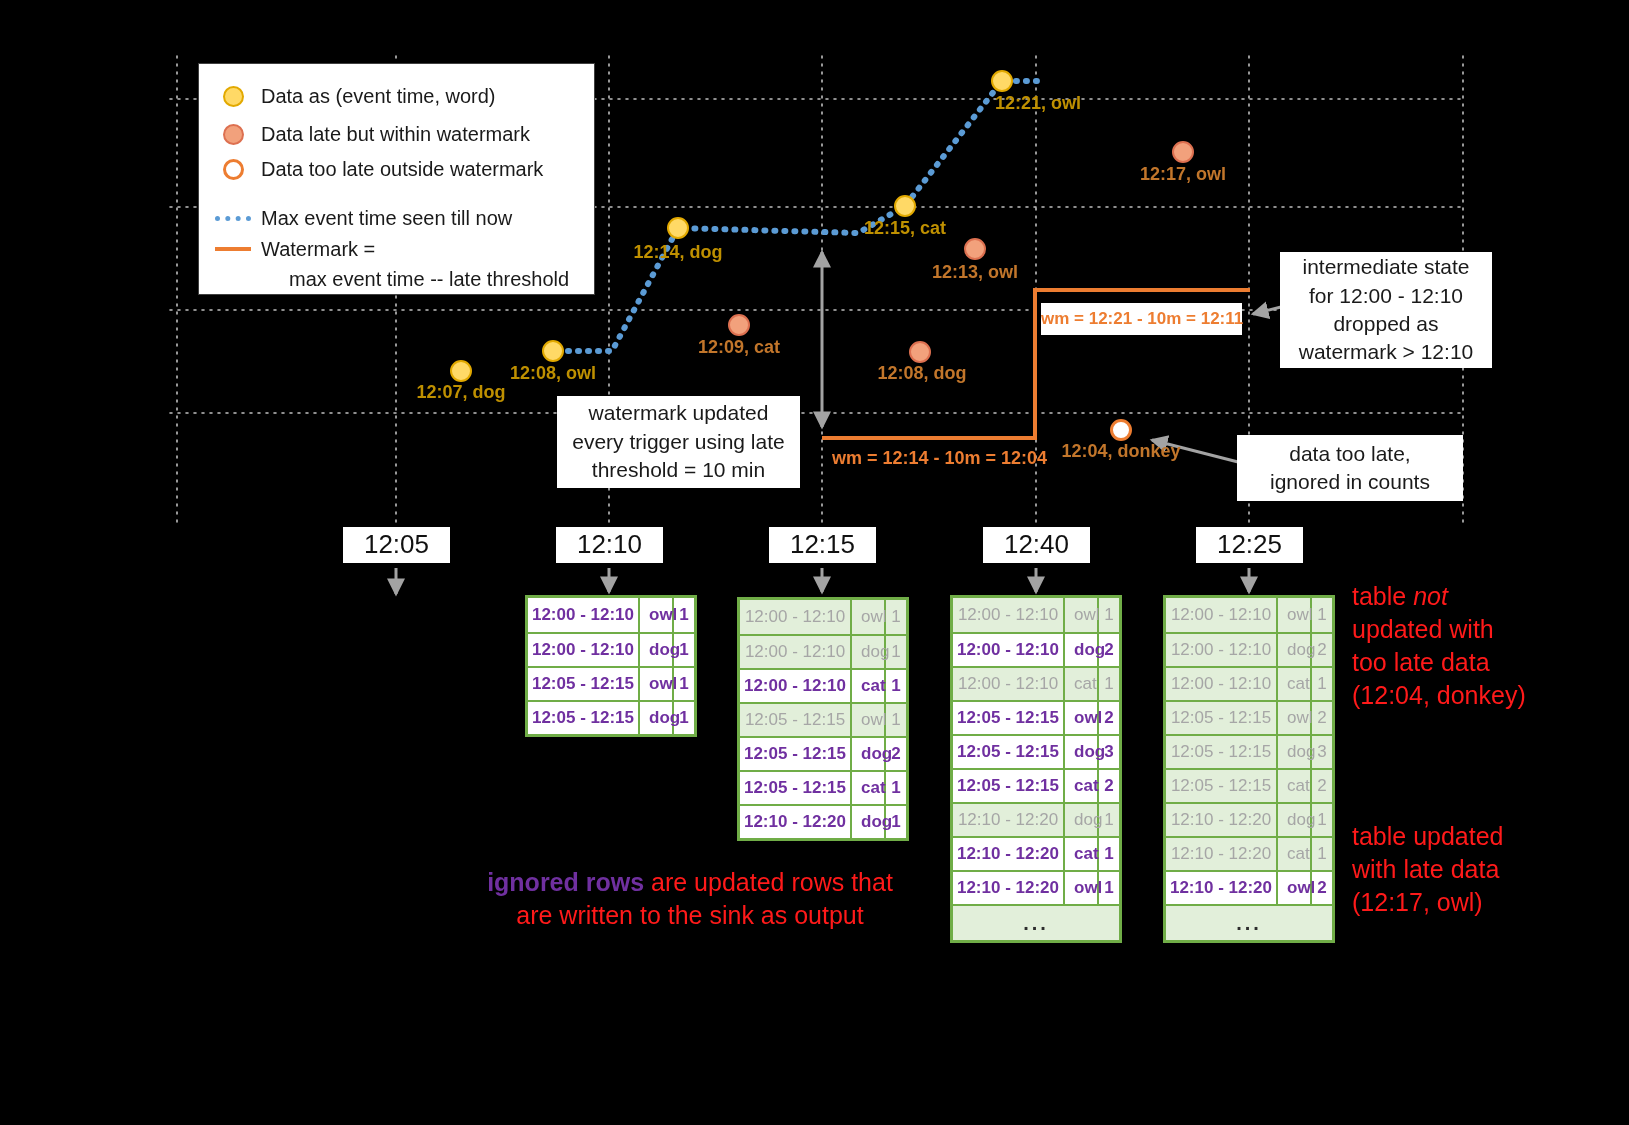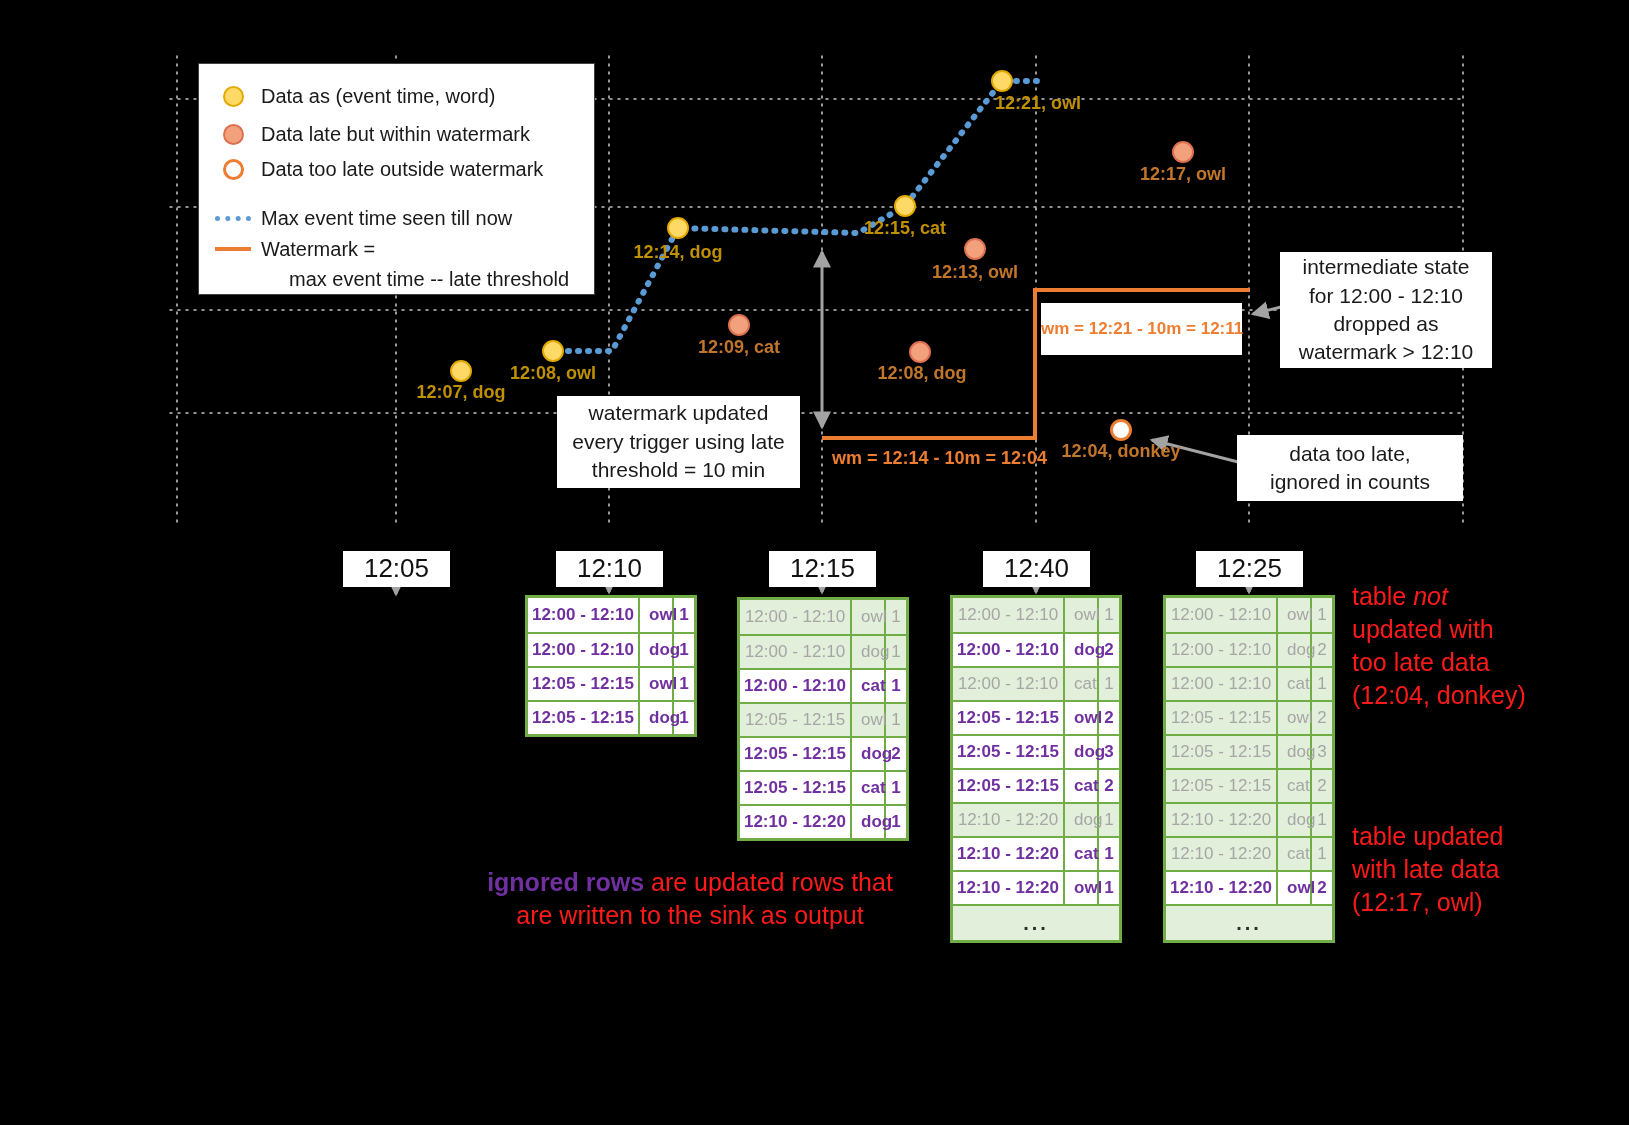--- a/index.html
+++ b/index.html
@@ -22,41 +22,41 @@
   .pt { position:absolute; width:22px; height:22px; margin:-11px 0 0 -11px; border-radius:50%; }
   .pt.on-time { background:var(--on-time-fill); border:2px solid var(--on-time-stroke); }
   .pt.late { background:var(--late-fill); border:2px solid var(--late-stroke); }
   .pt.too-late { background:var(--too-late-fill,#fff); border:3px solid var(--watermark-line); }
   .pt-label { position:absolute; transform:translate(-50%,-50%); font-size:18px; font-weight:700; white-space:nowrap; }
   .lbl-on-time { color:var(--label-on-time,#BF9000); }
   .lbl-late, .lbl-too-late { color:var(--label-late,#C2762B); }
 
   
   .wm-label { position:absolute; color:var(--watermark-line); font-weight:700; font-size:18px; white-space:nowrap; }
-  .wm-label.boxed { background:#fff; font-size:17px; text-align:center; padding:16px 0; }
+  .wm-label.boxed { background:#fff; font-size:17px; text-align:center; padding:6px 0; }
 
   
   .legend { position:absolute; left:198px; top:63px; width:397px; height:232px; background:#fff; border:1px solid #404040; color:#1a1a1a; }
   .lrow { position:absolute; left:14px; display:flex; align-items:center; height:26px; }
   .licon { width:40px; display:flex; align-items:center; justify-content:center; margin-right:8px; flex:none; }
   .ltext { font-size:20px; color:#1a1a1a; white-space:nowrap; }
   .dot { width:21px; height:21px; border-radius:50%; }
   .dot.d-on-time { background:var(--on-time-fill); border:2px solid var(--on-time-stroke); }
   .dot.d-late { background:var(--late-fill); border:2px solid var(--late-stroke); }
   .dot.d-too-late { background:#fff; border:3px solid var(--watermark-line); }
   .sample-blue { width:36px; border-top:5px dotted var(--max-event-line); }
   .sample-orange { width:36px; height:4px; background:var(--watermark-line); }
 
   
   .callout { position:absolute; background:#fff; color:var(--callout-text,#1a1a1a); font-size:21px; line-height:1.35;
     text-align:center; white-space:pre-line; display:flex; align-items:center; justify-content:center; padding:4px 6px; }
 
   
   .timebox { position:absolute; top:527px; width:107px; height:36px; background:#fff; color:#111;
-    font-size:26px; line-height:35px; text-align:center;margin-top:24px; }
+    font-size:26px; line-height:35px; text-align:center; }
 
   
   .rtable { position:absolute; width:172px; background:#fff; border:3px solid var(--table-border,#70AD47); }
   .trow { display:flex; height:34px; background:#fff; }
   .trow + .trow { border-top:2px solid var(--table-border); }
   .trow.stale { background:var(--row-stale-bg,#E2EFDA); color:var(--row-stale-text,#A6A6A6); }
   .trow.updated { color:var(--row-updated-text,#7030A0); font-weight:700; }
   .tcell { display:flex; align-items:center; justify-content:center; font-size:17px; }
   .c-window { width:112px; border-right:2px solid var(--table-border); }
   .c-word { width:34px; border-right:2px solid var(--table-border); justify-content:flex-start; padding-left:9px; }

